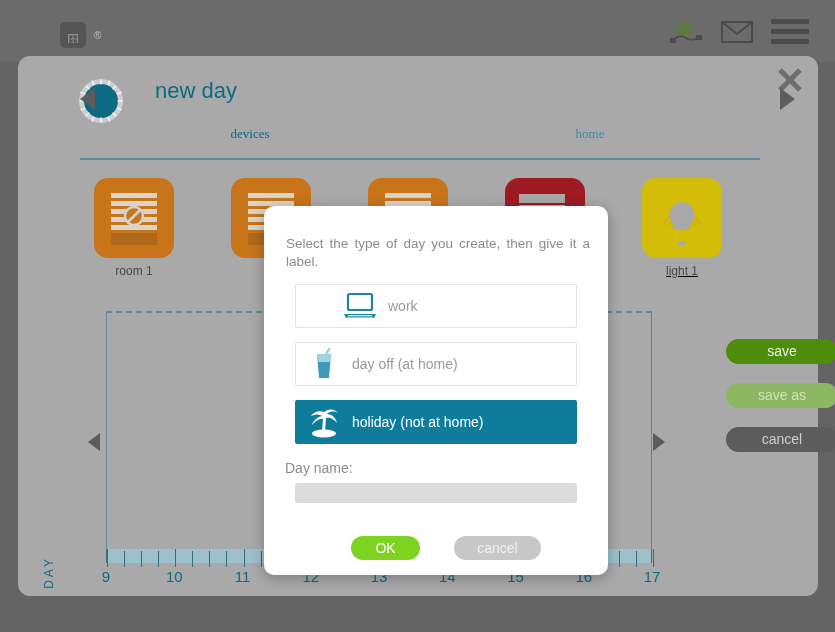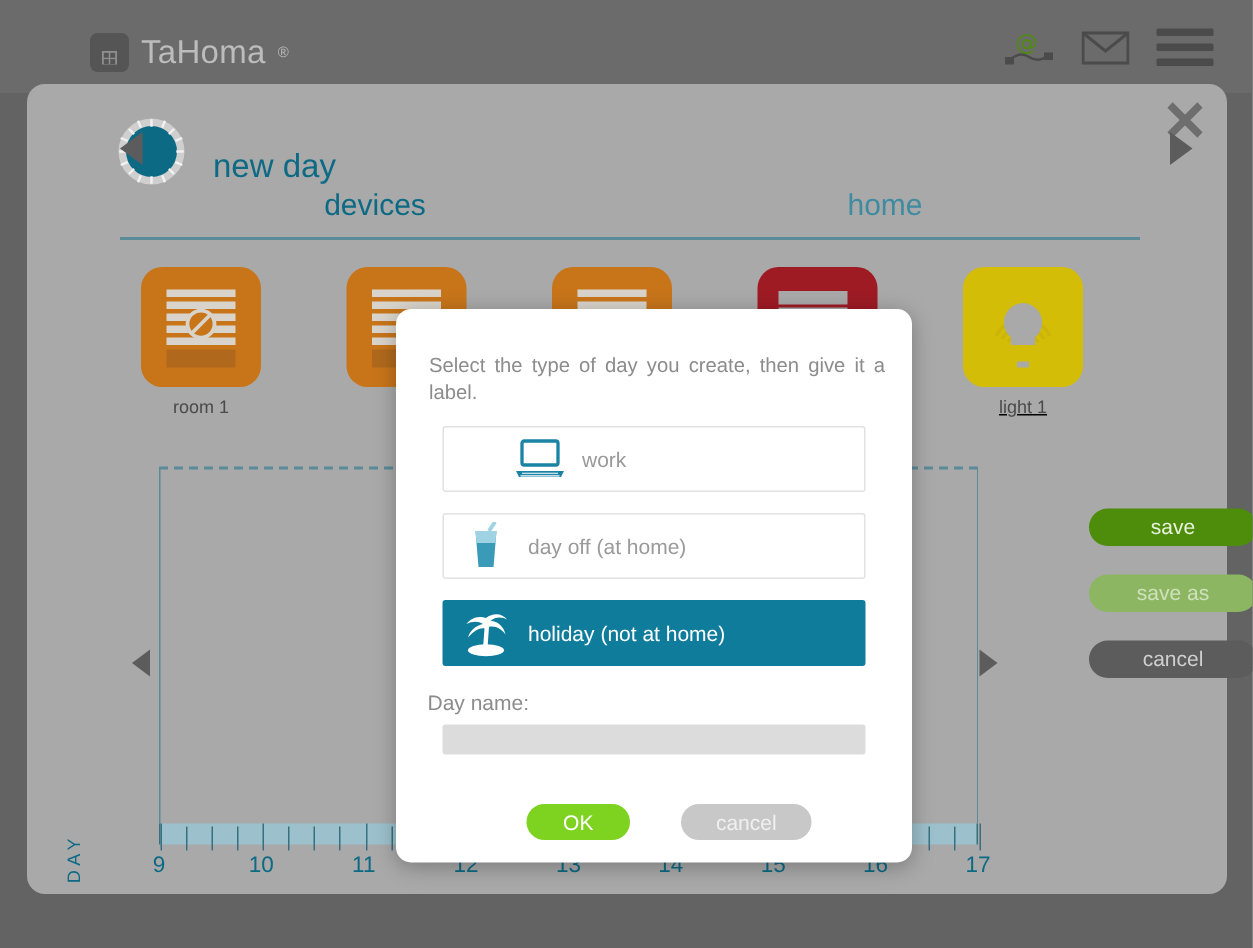--- a/index.html
+++ b/index.html
@@ -40,32 +40,33 @@
   
   #panel {
     position: absolute; left: 18px; top: 56px; width: 800px; height: 540px;
     background: #a9a9a9; border-radius: 12px;
   }
   #close-x {
     position: absolute; right: 14px; top: 10px; width: 28px; height: 28px;
     cursor: pointer;
   }
 
-  #page-head { position: absolute; left: 60px; top: 22px; display: flex; align-items: flex-end; gap: 18px; }
+  #page-head { position: absolute; left: 60px; top: 22px; display: flex; align-items: flex-start; gap: 31px; }
   .clock-badge { width: 46px; height: 46px; display: block; }
   #page-title { color: #0d6a85; font-size: 22px; }
 
   
   #tabs {
     position: absolute; left: 62px; top: 70px; width: 680px;
     display: flex;
   }
   #tabs .tab {
-    flex: 1; text-align: center; color: #0d6a85; font-size: 20px; padding-bottom: 12px;
+    flex: 1; text-align: center; color: #0d6a85; font-size: 13px; padding-bottom: 12px;
     cursor: pointer;
+    font-family: Liberation Serif, serif;
   }
   #tabs .tab.muted { color: #3f8ba1; }
   #tab-rule {
     position: absolute; left: 62px; top: 102px; width: 680px; height: 2px; background: #5b8a99;
   }
 
   
   #devices-row {
     position: absolute; left: 62px; top: 122px; width: 680px; height: 110px;
   }
@@ -168,21 +169,20 @@
     <span class="house">
       <svg width="26" height="26" viewBox="0 0 26 26">
         <path d="M13 3 L24 12 H21 V23 H5 V12 H2 Z" fill="#555"></path>
         <rect x="8" y="12" width="10" height="9" fill="#8f8f8f"></rect>
         <rect x="9.2" y="13.2" width="3.3" height="3.3" fill="#555"></rect>
         <rect x="13.5" y="13.2" width="3.3" height="3.3" fill="#555"></rect>
         <rect x="9.2" y="17.4" width="3.3" height="3.3" fill="#555"></rect>
         <rect x="13.5" y="17.4" width="3.3" height="3.3" fill="#555"></rect>
       </svg>
     </span>
-    <span class="wordmark">TaHoma</span>
     <span class="reg">®</span>
   </div>
 
   <div id="topicons">
     <span class="icon-at">
       <svg width="34" height="28" viewBox="0 0 34 28">
         <text x="8" y="15" font-family="DejaVu Sans, sans-serif" font-size="15" fill="#4e8c0c">@</text>
         <path d="M4 22 Q11 16 17 20 Q23 24 30 19" stroke="#4b4b4b" stroke-width="1.6" fill="none"></path>
         <rect x="1" y="20" width="6" height="5" fill="#4b4b4b"></rect>
         <rect x="27" y="17" width="6" height="5" fill="#4b4b4b"></rect>

